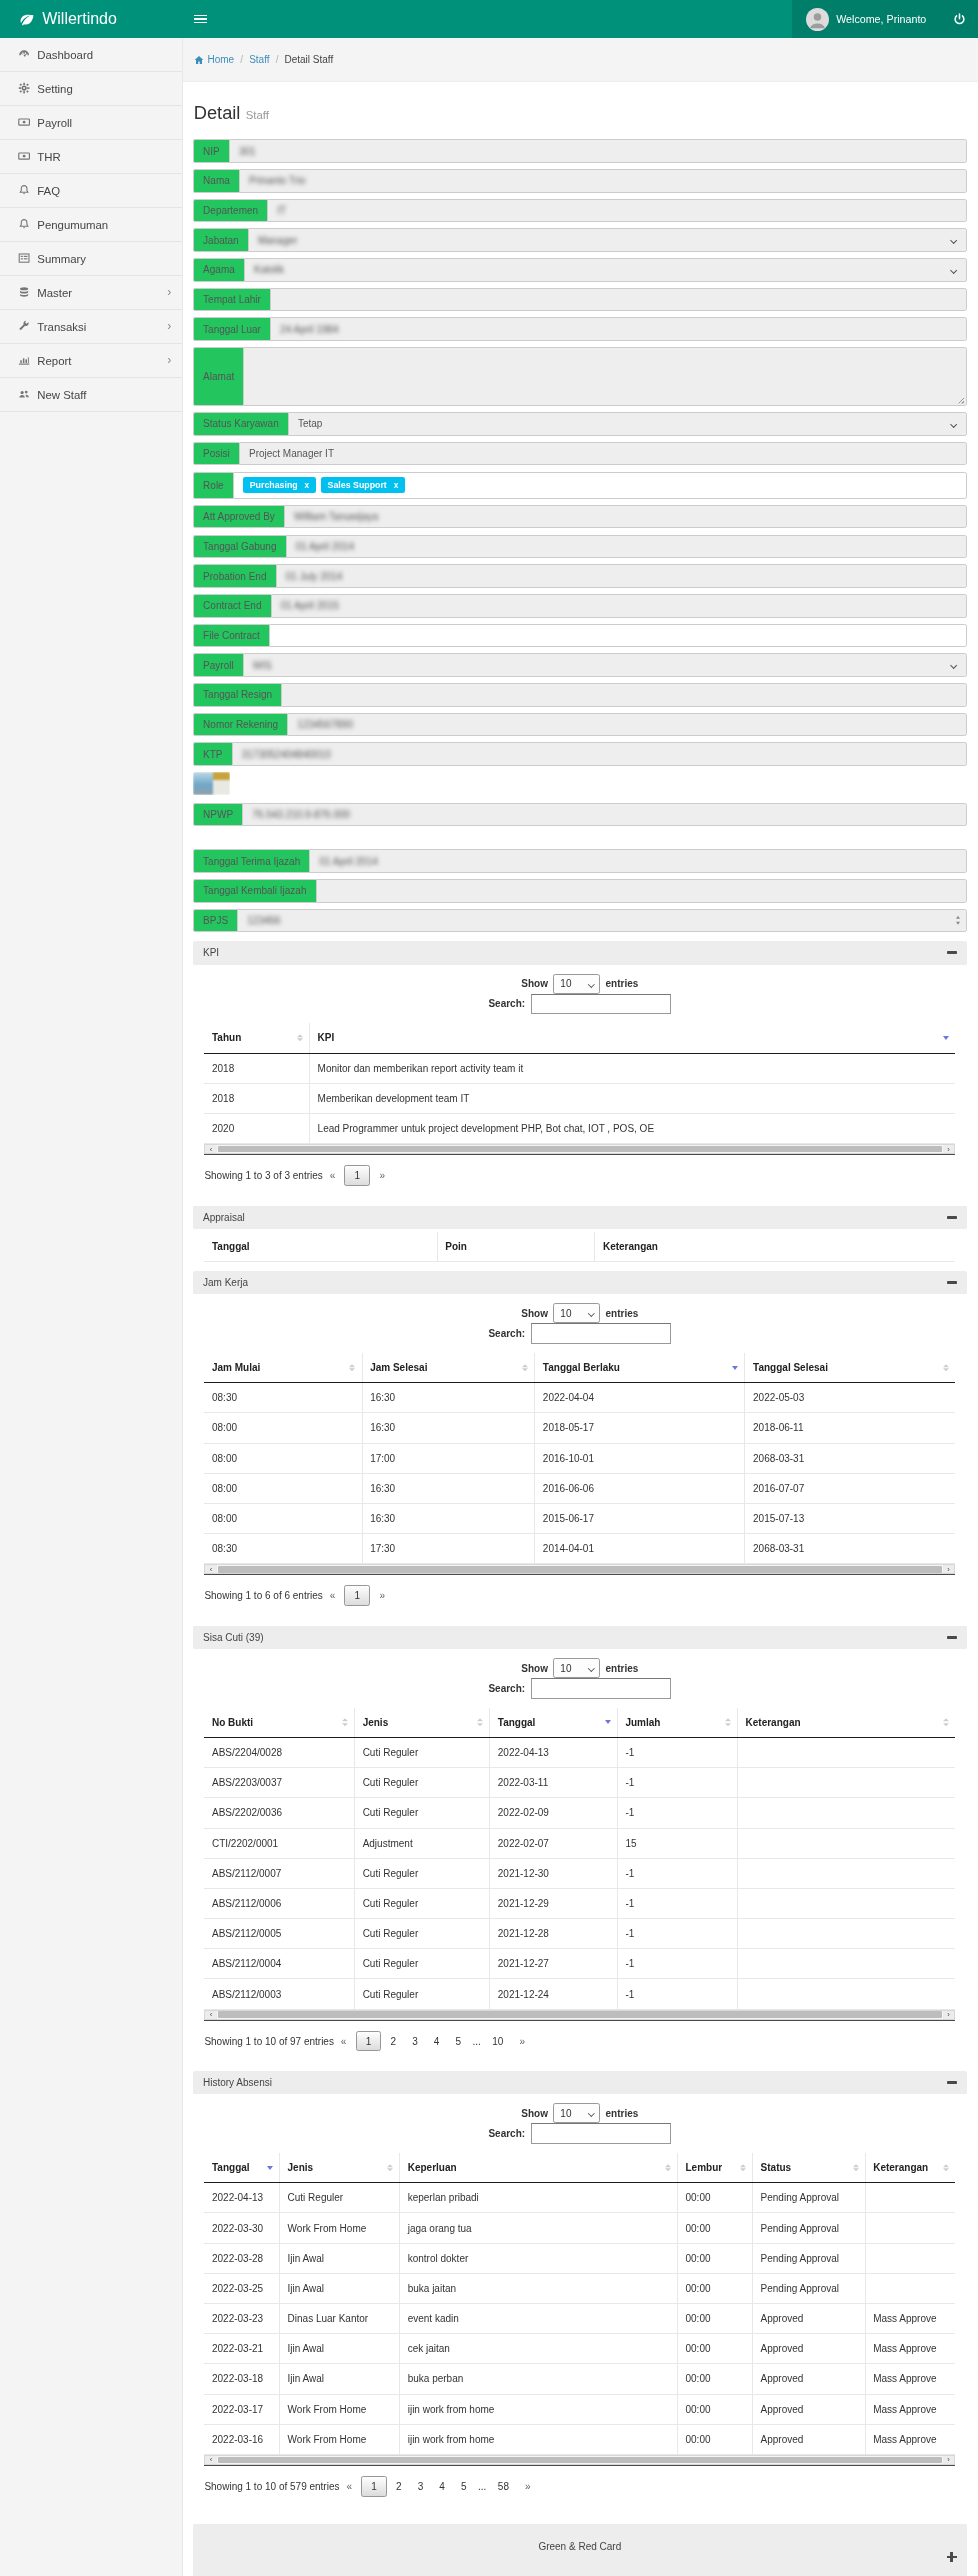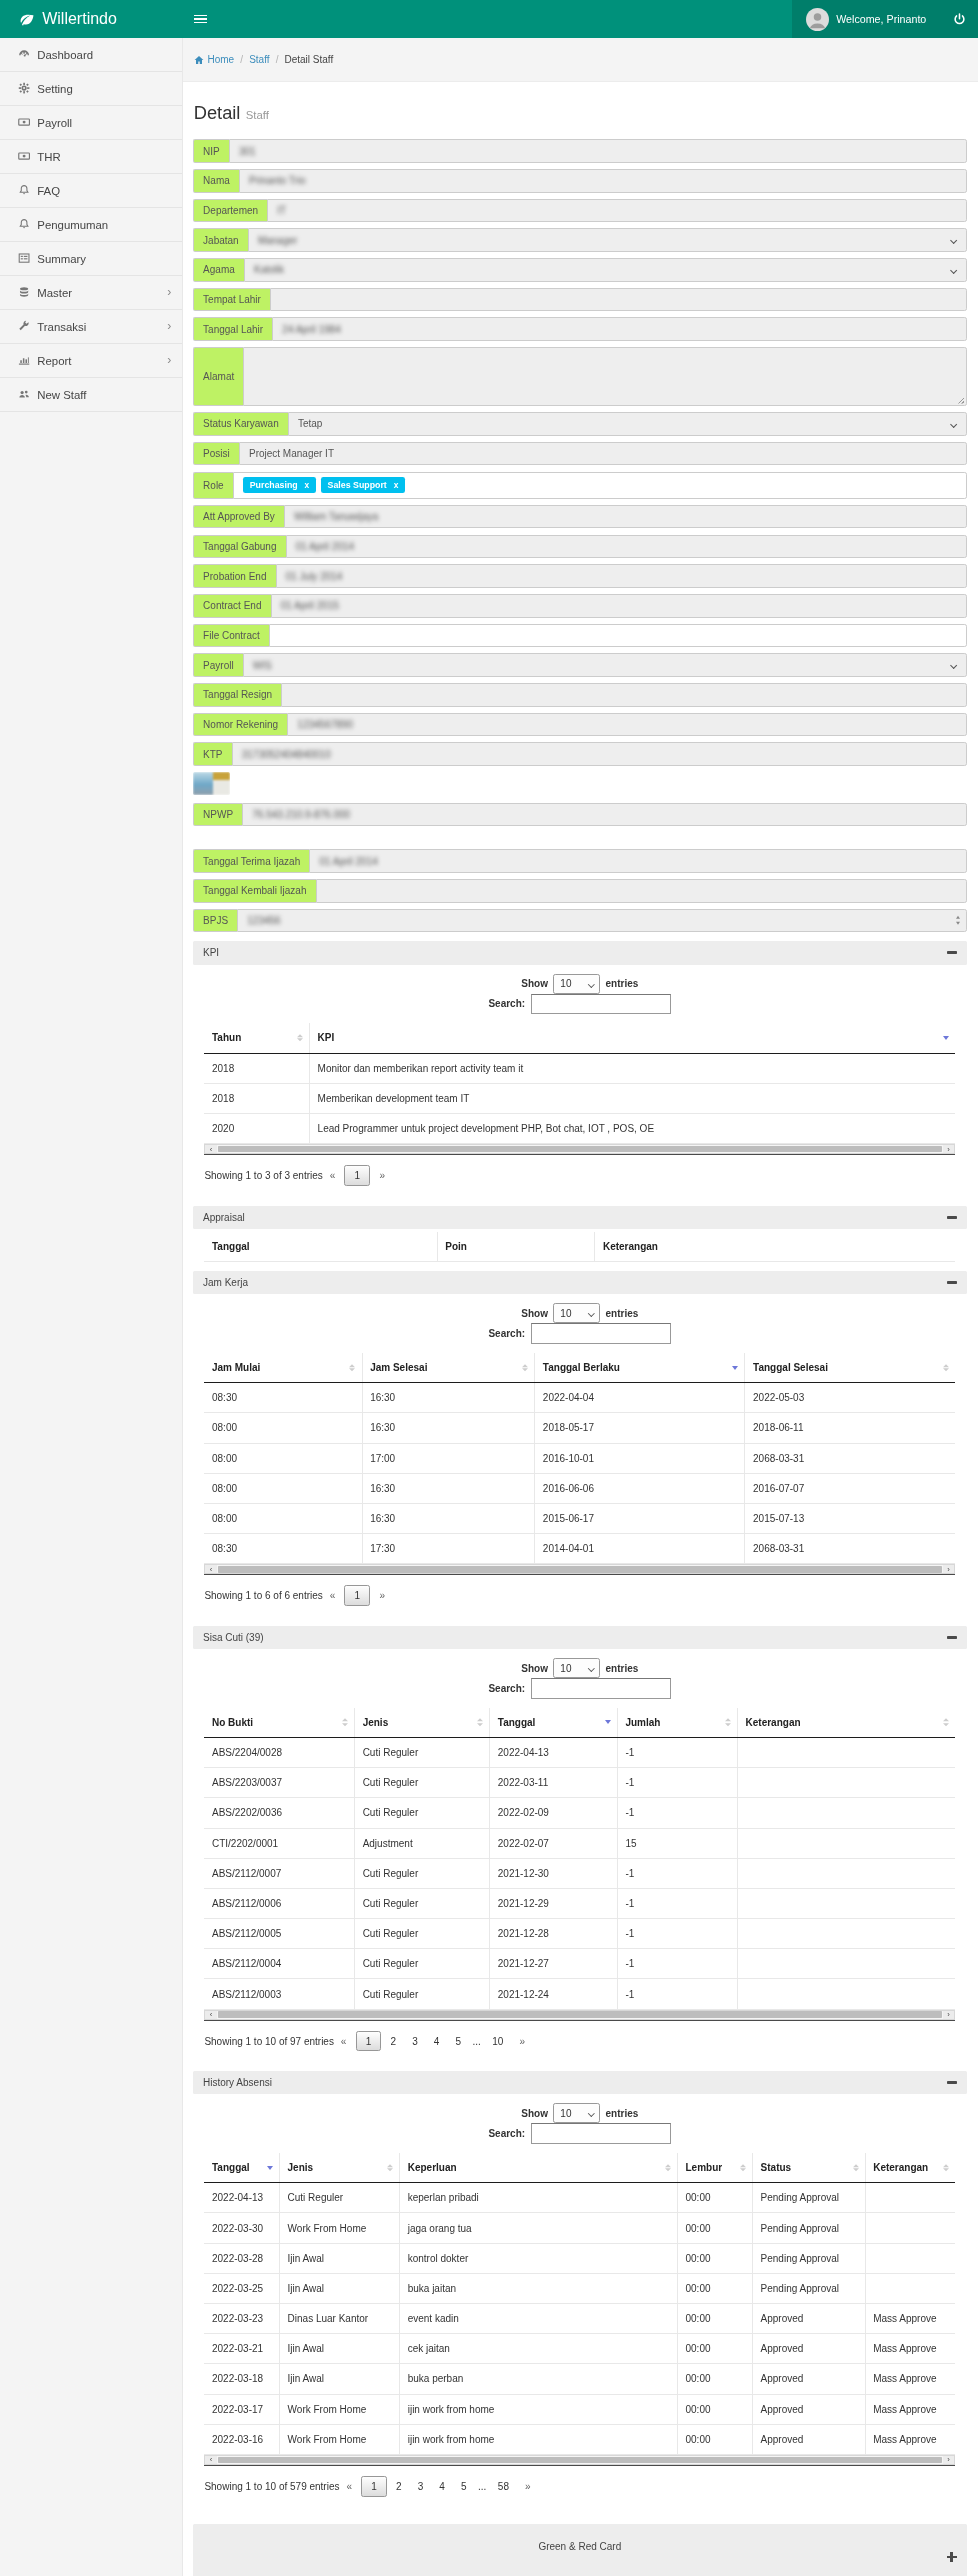--- a/index.html
+++ b/index.html
@@ -33,21 +33,21 @@
   .breadcrumb .current { color:#444; }
 
   
   .page-head { padding:20px 11.4px 10.7px 10.7px; }
   .page-head h1 { margin:0; font-size:18.3px; font-weight:normal; color:#333; display:inline; }
   .page-head .sub { font-size:11.4px; color:#999; margin-left:5.3px; }
 
   
   .form-area { padding:4.6px 11.4px 0 10px; }
   .igroup { display:flex; margin-bottom:6.1px; }
-  .ig-label { background:#bef264; border:0.8px solid #ccc; border-right:0; border-radius:2.3px 0 0 2.3px; padding:4.6px 9.1px; font-size:10px; color:#555; white-space:nowrap; display:flex; align-items:center; }
+  .ig-label { background:#22c55e; border:0.8px solid #ccc; border-right:0; border-radius:2.3px 0 0 2.3px; padding:4.6px 9.1px; font-size:10px; color:#555; white-space:nowrap; display:flex; align-items:center; }
   .ig-value { flex:1; border:0.8px solid #ccc; border-radius:0 2.3px 2.3px 0; background:#eee; padding:4.6px 9.1px; font-size:10px; color:#555; display:flex; align-items:center; position:relative; min-height:23.6px; }
   .ig-value.white { background:#fff; }
   .ig-value.ta { min-height:59px; align-items:flex-start; }
   .blur { filter:blur(2px); }
   .chev { position:absolute; right:9.1px; top:9.1px; width:5.3px; height:5.3px; border-right:1.2px solid #555; border-bottom:1.2px solid #555; transform:rotate(45deg); }
   .resize-h { position:absolute; right:1.5px; bottom:1.5px; width:7.6px; height:7.6px;
       background:repeating-linear-gradient(135deg, transparent 0 1.5px, #999 1.5px 2.3px); clip-path:polygon(100% 0, 100% 100%, 0 100%); }
   .spin { position:absolute; right:5.3px; top:50%; transform:translateY(-50%); display:flex; flex-direction:column; gap:2.3px; }
   .spin i { display:block; width:0; height:0; border-left:2.7px solid transparent; border-right:2.7px solid transparent; }
   .spin .up { border-bottom:3px solid #888; }
@@ -324,21 +324,21 @@
               <span class="chev"></span>
             </div>
           </div>
           <div class="igroup">
             <div class="ig-label">Tempat Lahir</div>
             <div class="ig-value">
               <span class=""></span>
             </div>
           </div>
           <div class="igroup">
-            <div class="ig-label">Tanggal Lahir</div>
+            <div class="ig-label">Tanggal Luar</div>
             <div class="ig-value">
               <span class="blur">24 April 1984</span>
             </div>
           </div>
           <div class="igroup">
             <div class="ig-label">Alamat</div>
             <div class="ig-value ta">
               <span class=""></span>
               <span class="resize-h"></span>
             </div>

